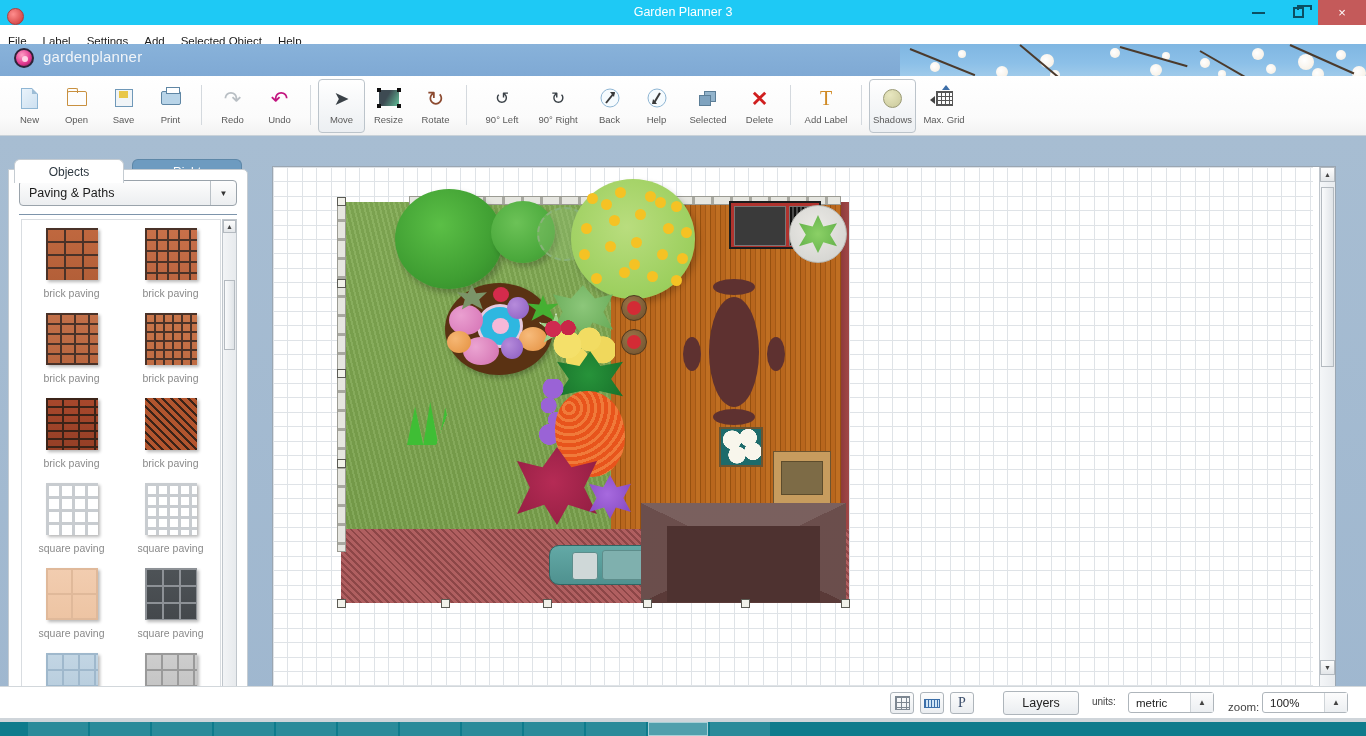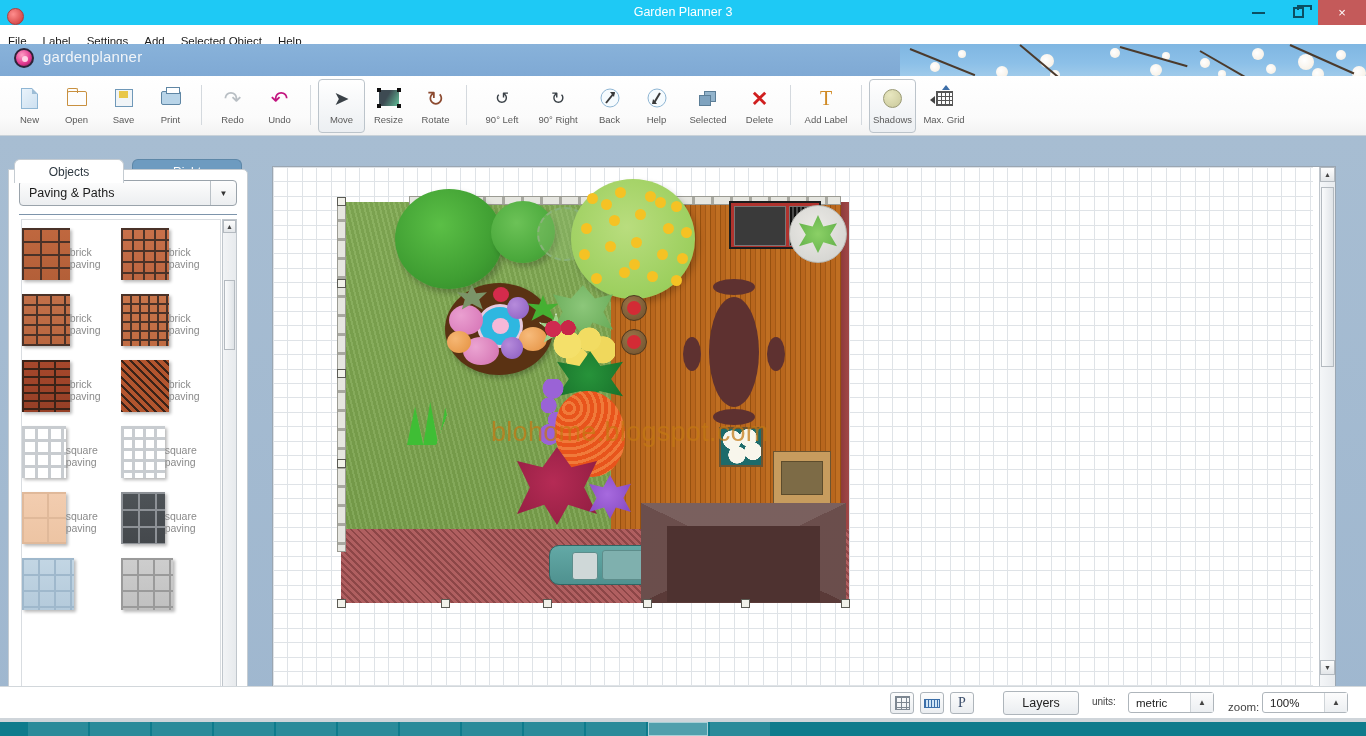--- a/index.html
+++ b/index.html
@@ -161,21 +161,21 @@
   }
   .objlist-wrap{
     position:absolute; left:10px; top:44px; width:218px; height:490px;
     border-top:1px solid #7d94ab; overflow:hidden;
   }
   .objlist{
     position:absolute; left:2px; top:4px; width:200px; height:486px;
     border:1px solid #d9dde1; background:#fff; overflow:hidden;
   }
   .ogrid{ display:grid; grid-template-columns:1fr 1fr; padding-top:8px; }
-  .ocell{ display:flex; flex-direction:row; align-items:center; margin-bottom:14px; cursor:default;}
+  .ocell{ display:flex; flex-direction:column; align-items:center; margin-bottom:14px; cursor:default;}
   .othumb{ width:52px;height:52px; box-shadow:2px 2px 3px rgba(0,0,0,.28); }
   .olabel{ font-size:10.5px; color:#8a8a8a; margin-top:7px; }
   .vscroll{
     position:absolute; right:0; top:4px; width:15px; height:486px;
     background:linear-gradient(to right,#f2f4f6,#e7eaed); border:1px solid #c0c6cc;
   }
   .vs-btn{ width:13px;height:13px; background:linear-gradient(to bottom,#fdfdfd,#e3e6e9);
            border:1px solid #b4bac0; display:flex;align-items:center;justify-content:center;
            font-size:7px; color:#444; }
   .vs-thumb{ position:absolute; left:1px; width:11px; background:linear-gradient(to right,#fafbfc,#dfe3e7);
@@ -676,21 +676,20 @@
           <div class="handle" style="left:-4px;top:100px;"></div>
           <div class="handle" style="left:-4px;top:190px;"></div>
           <div class="handle" style="left:-4px;top:280px;"></div>
           <div class="handle" style="left:-4px;top:420px;"></div>
           <div class="handle" style="left:100px;top:420px;"></div>
           <div class="handle" style="left:202px;top:420px;"></div>
           <div class="handle" style="left:302px;top:420px;"></div>
           <div class="handle" style="left:400px;top:420px;"></div>
           <div class="handle" style="left:500px;top:420px;"></div>
 
-          <div class="watermark">blohome.blogspot.com</div>
         </div>
       </div>
 
       <div class="canvas-vscroll">
         <div class="vs-btn" style="position:absolute;left:0;top:0;width:15px;height:15px;">▲</div>
         <div class="vs-thumb" style="top:20px;height:180px;width:13px;"></div>
         <div class="vs-btn" style="position:absolute;left:0;bottom:16px;width:15px;height:15px;">▼</div>
       </div>
 
       <div class="hscroll">

